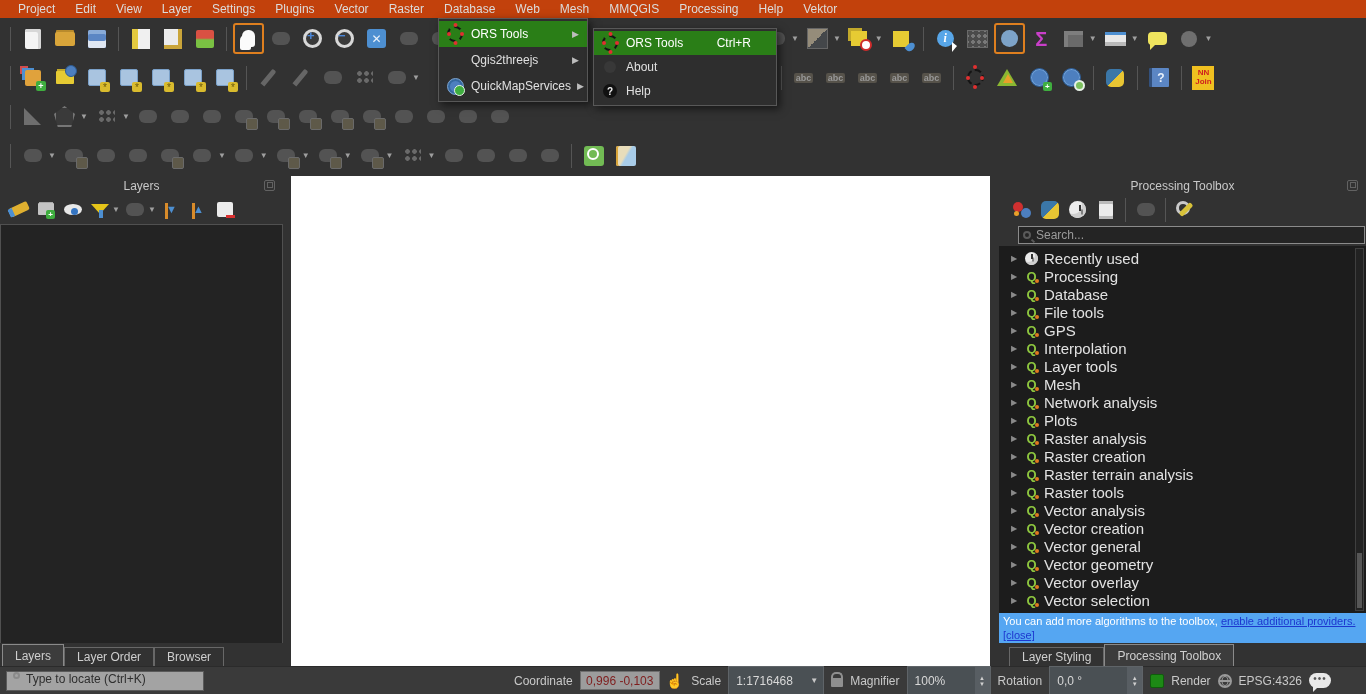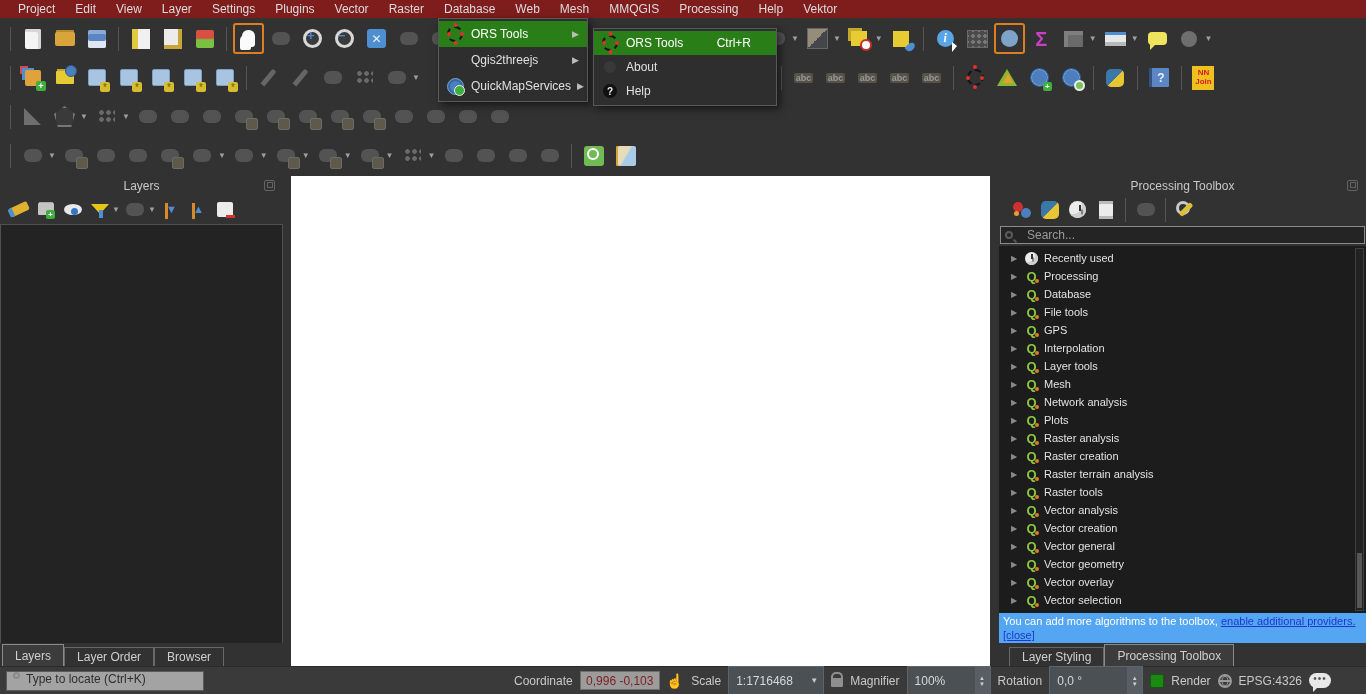--- a/index.html
+++ b/index.html
@@ -1,20 +1,20 @@
 <!DOCTYPE html>
 <html><head>
 <meta charset="utf-8">
 <style>
   *{box-sizing:border-box;margin:0;padding:0}
   html,body{width:1366px;height:694px;overflow:hidden;background:#323232}
   #app{position:relative;width:1366px;height:694px;background:#323232;font-family:"Liberation Sans",sans-serif;color:#d8d8d8;font-size:12px}
 
   
-  #menubar{height:18px;display:flex;align-items:center;padding-left:8px;background:#7f1d1d}
+  #menubar{height:18px;display:flex;align-items:center;padding-left:8px;background:#c2410c}
   .mitem{padding:0 10px;line-height:18px;color:#dcdcdc;cursor:default;white-space:nowrap}
 
   
   #toolbars{padding:1px 2px 0 2px}
   .tbrow{height:39px;display:flex;align-items:center;gap:3px;padding-left:4px}
   .tbsep{width:1px;height:24px;background:#555;margin:0 4px;flex:none}
   .tbgap{flex:none;height:1px}
   .tb{width:29px;height:29px;border-radius:2px;display:flex;align-items:center;justify-content:center;position:relative;flex:none;cursor:default}
   .tb::after{content:"";display:block}
   .tb::before{content:"";position:absolute}
@@ -111,35 +111,35 @@
   #layers-toolbar{height:26px;display:flex;align-items:center;gap:2px;padding-left:6px}
   #layers-toolbar .tb{width:25px;height:25px}
   #layers-list{flex:1;margin:2px 0 0 0;background:#232323;border:1px solid #505050;border-bottom:none}
   .tabsrow{height:23px;display:flex;align-items:flex-end;padding-left:2px}
   .tab{border:1px solid #686868;border-bottom:none;background:#323232;color:#cfcfcf;font-size:12px;padding:2px 12px 3px 12px;height:19px;white-space:nowrap}
   .tab.active{background:#3c3c3c;border-color:#8a8a8a;height:22px;padding-top:4px}
 
   #processing-panel{position:absolute;left:999px;top:0;width:367px;height:100%;display:flex;flex-direction:column}
   #proc-toolbar{height:27px;display:flex;align-items:center;gap:3px;padding-left:10px}
   #proc-toolbar .tb{width:25px;height:25px}
-  #proc-search{margin:3px 1px 2px 1px;height:18px;background:#242424;border:1px solid #8b8b8b;display:flex;align-items:center;padding:0 4px;gap:14px}
+  #proc-search{margin:3px 1px 2px 19px;height:18px;background:#242424;border:1px solid #8b8b8b;display:flex;align-items:center;padding:0 4px;gap:5px}
   #proc-search .mag{width:8px;height:8px;border:2px solid #5a5a5a;border-radius:50%;position:relative;flex:none}
   #proc-search .mag::after{content:"";position:absolute;width:4px;height:2px;background:#5a5a5a;transform:rotate(45deg);left:6px;top:7px}
   #proc-search input{flex:1;background:transparent;border:none;outline:none;color:#cfcfcf;font-size:12px;font-family:"Liberation Sans",sans-serif}
   #proc-search input::placeholder{color:#9a9a9a}
   #proc-tree{flex:1;background:#1c1c1c;overflow:hidden;position:relative;padding-top:3px}
   .trow{height:18px;display:flex;align-items:center;padding-left:12px;gap:5px;white-space:nowrap}
   .tarrow{color:#8a8a8a;font-size:8px;width:8px;flex:none}
   .ti{width:15px;height:15px;flex:none;position:relative;display:flex;align-items:center;justify-content:center}
   .ti::before{content:"";position:absolute}
   .ti-clock::after{content:"";width:13px;height:13px;border-radius:50%;background:#ececec;box-shadow:inset -3px -3px 0 #cfcfcf}
   .ti-clock::before{width:2px;height:5px;background:#333;left:7px;top:3px;box-shadow:1px 3px 0 -0.5px #333;z-index:1}
   .ti-q::after{content:"Q";font-weight:bold;font-size:13px;color:#8dc63f;line-height:15px}
   .ti-q::before{width:4px;height:4px;background:#e07b1f;border-radius:50%;right:0;bottom:1px;z-index:1}
-  .tlabel{color:#e2e2e2;font-size:11px}
+  .tlabel{color:#e2e2e2;font-size:15px}
   #tree-scroll{position:absolute;right:2px;top:2px;bottom:2px;width:9px;background:#222;border:1px solid #3f3f3f}
   #tree-thumb{position:absolute;left:1px;right:1px;bottom:2px;height:55px;background:#565656}
   #proc-note{height:30px;background:#55a6f2;color:#fff;font-size:11px;line-height:14px;padding:1px 4px}
   #proc-note a{color:#1d37cf;text-decoration:underline;cursor:pointer}
   #proc-tabs{padding-left:10px}
 
   
   .menu{position:absolute;background:#2e2e2e;border:1px solid #585858;box-shadow:3px 3px 8px rgba(0,0,0,.55);z-index:50;padding:2px 0}
   #web-menu{left:438px;top:18px;width:150px}
   #ors-menu{left:593px;top:28px;width:184px}

